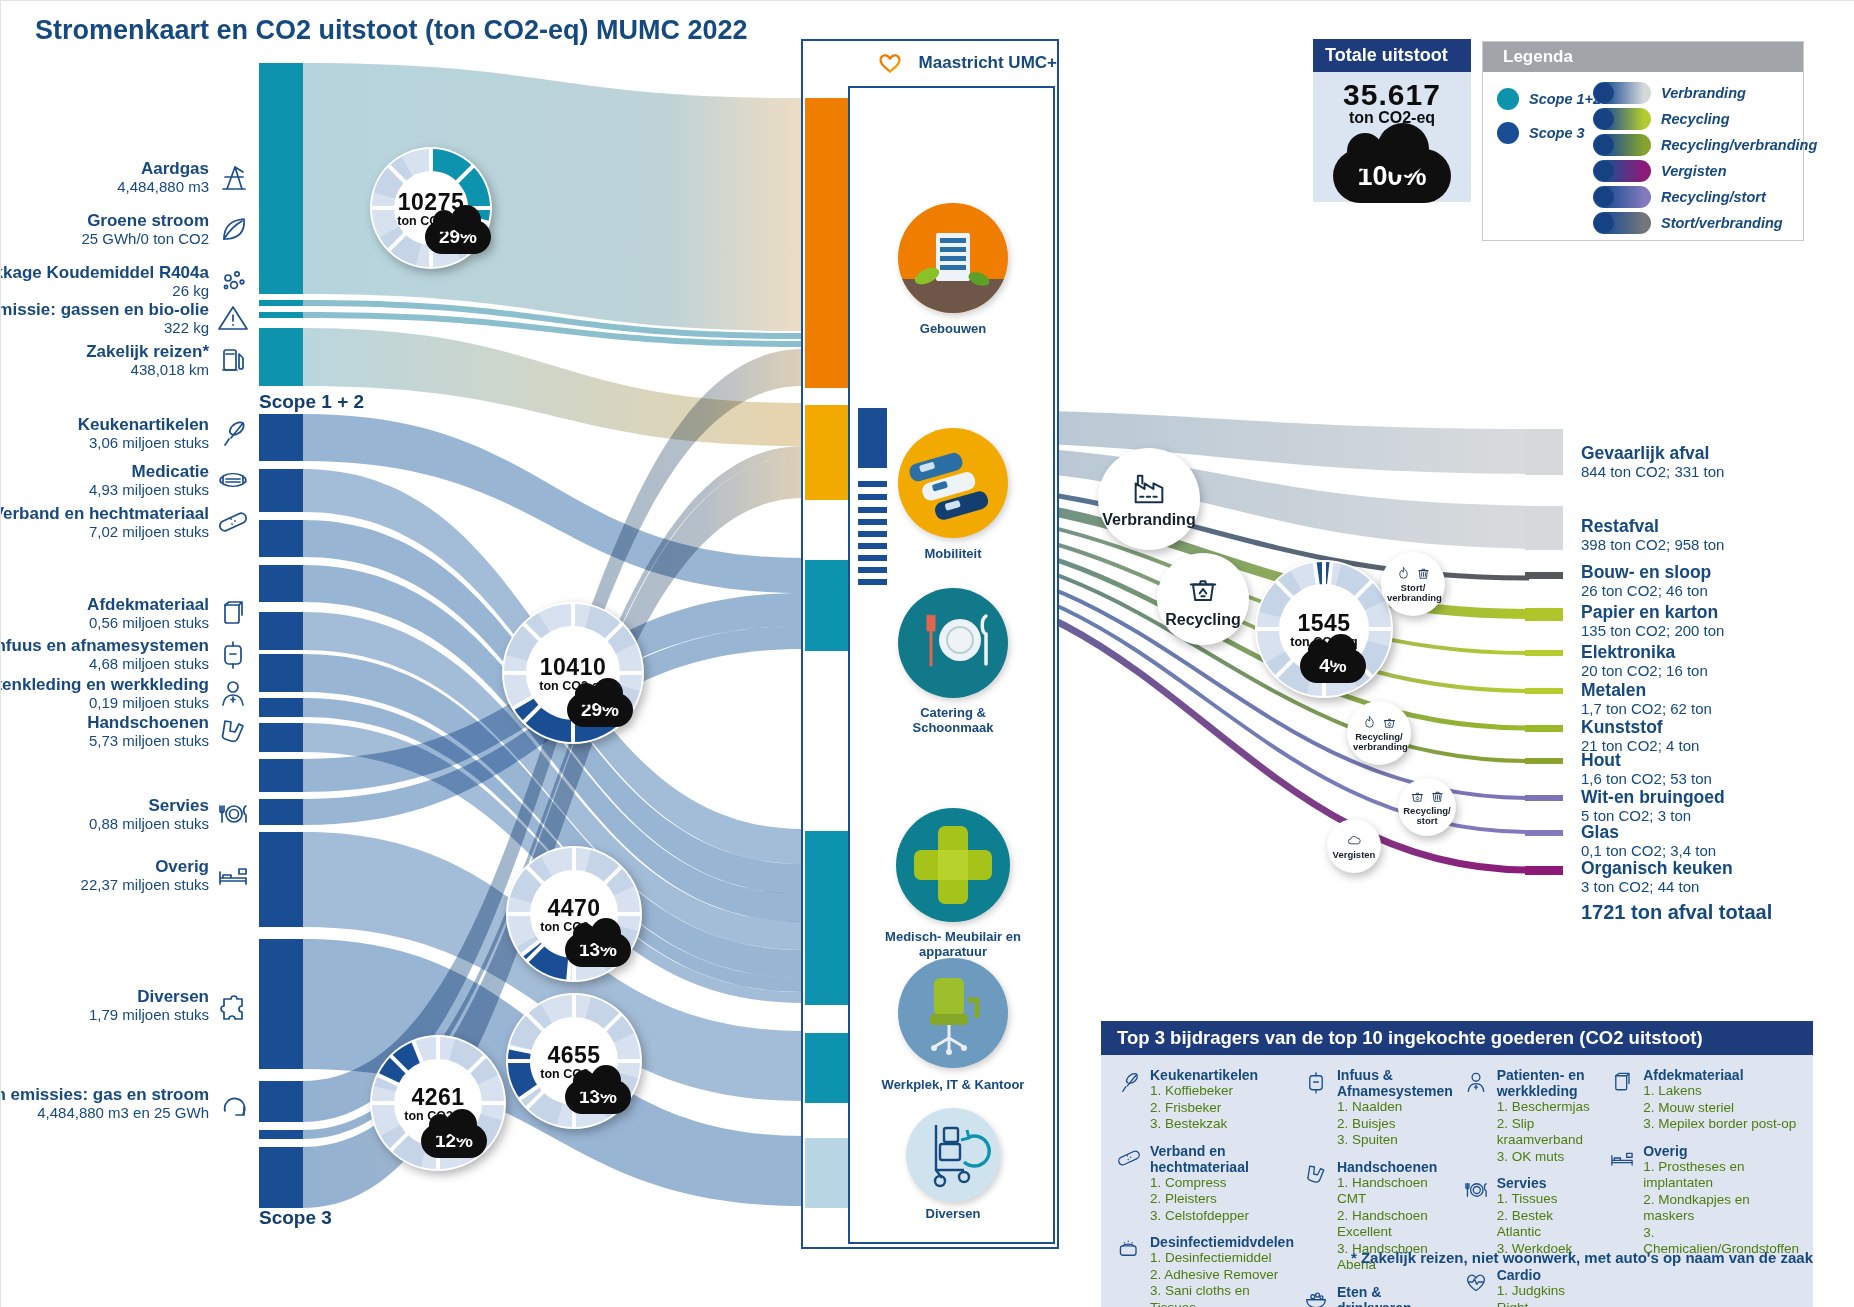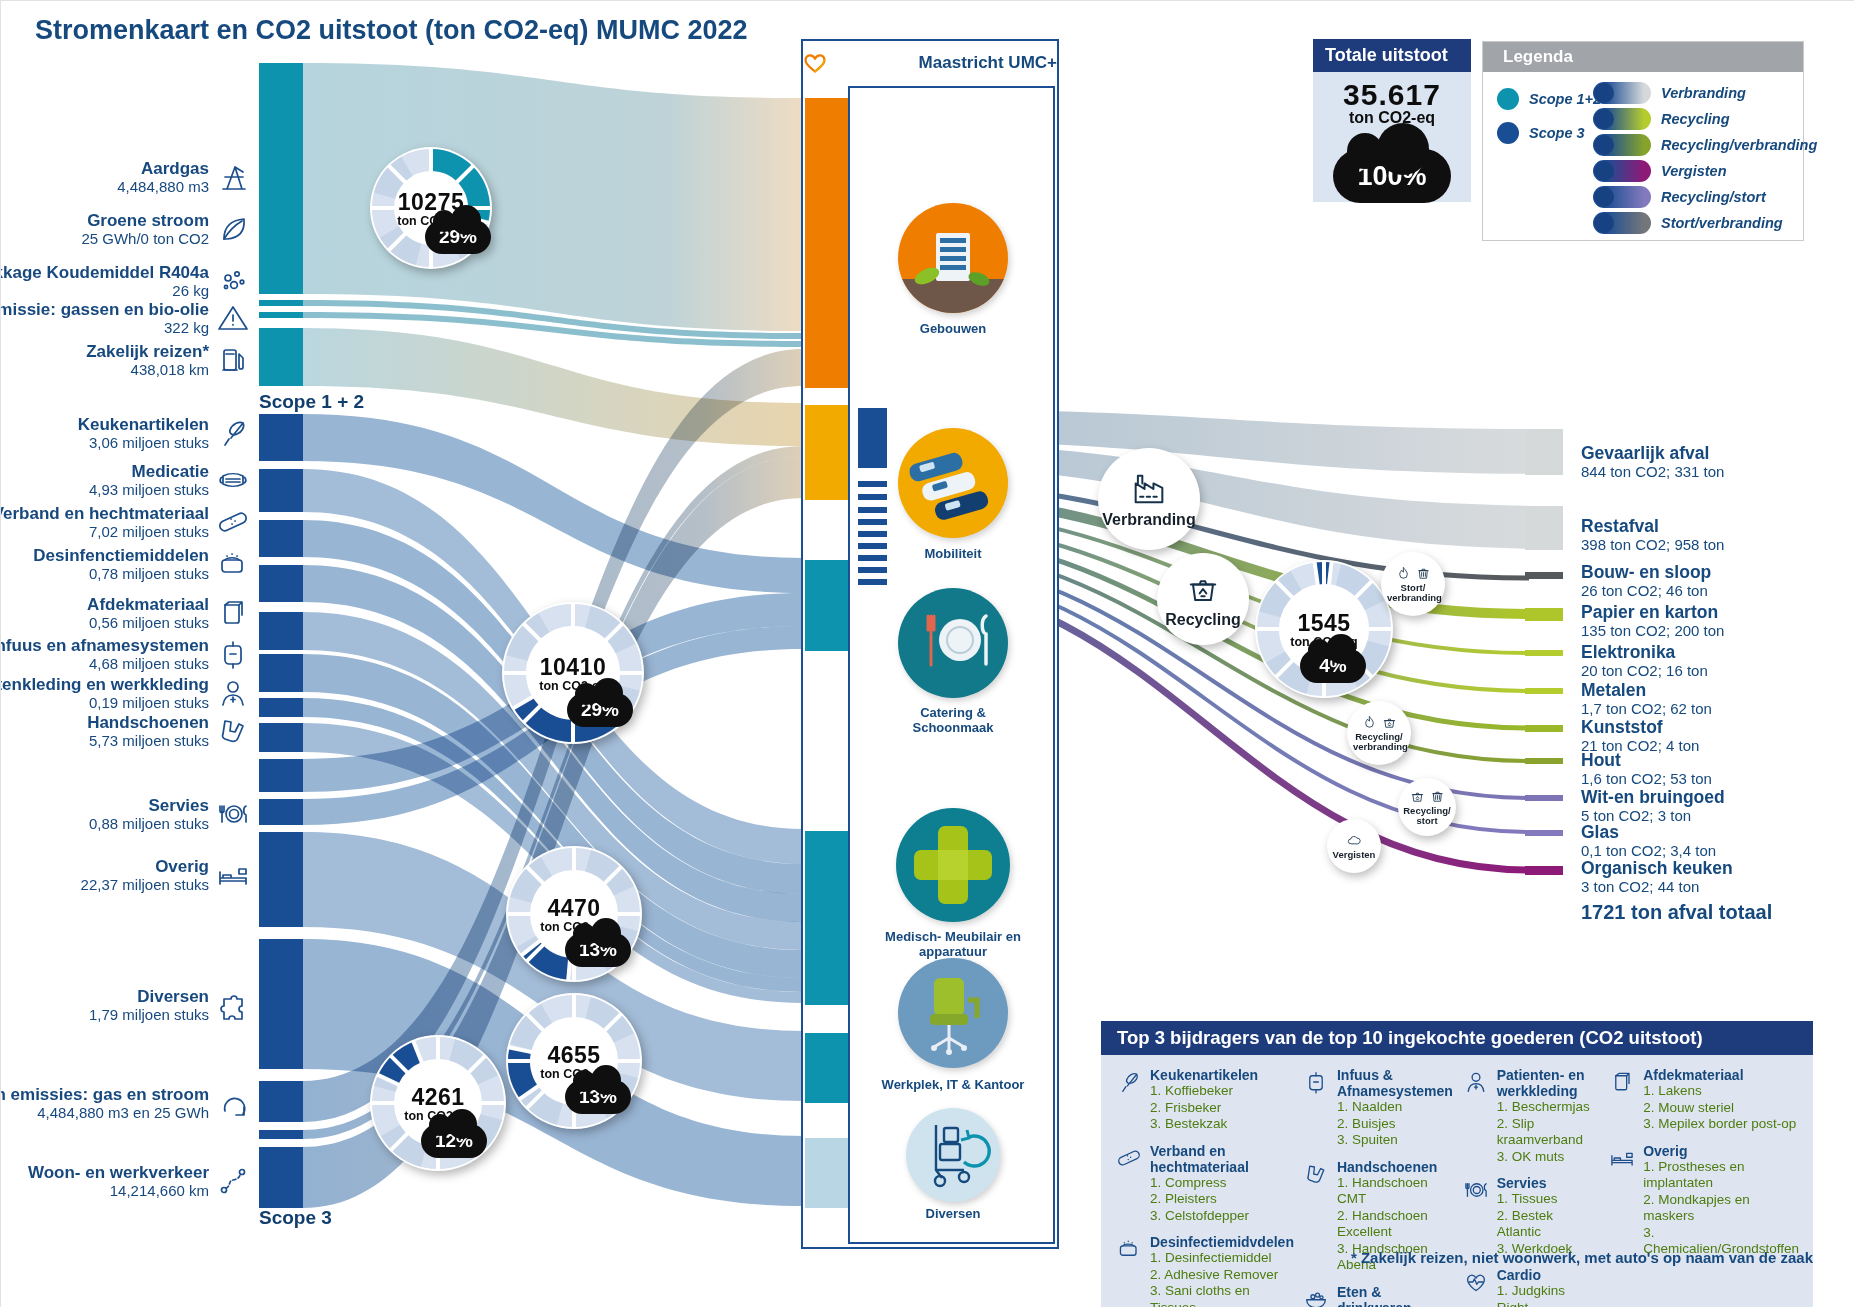--- a/index.html
+++ b/index.html
@@ -14,21 +14,21 @@
   .src-name{font-size:17px;font-weight:bold;line-height:19px}
   .src-qty{font-size:15px;line-height:18px}
   .lineicon{display:inline-block;width:36px;height:36px}
   .src .lineicon{position:absolute;right:4px;top:0}
   .lineicon svg{width:100%;height:100%;fill:none;stroke:#1c4e8c;stroke-width:1.7;stroke-linecap:round;stroke-linejoin:round}
   .scope-tag{position:absolute;left:258px;font-size:19px;font-weight:bold;color:#123e6e;z-index:3}
 
   
   .center-box{position:absolute;left:800px;top:38px;width:258px;height:1210px;background:#fff;border:2px solid #1c4e94;box-sizing:border-box;z-index:2}
   .center-inner{position:absolute;left:45px;top:45px;width:207px;height:1158px;border:2px solid #1c4e94;box-sizing:border-box;background:#fff}
-  .center-head{position:absolute;left:0;top:10px;width:100%;text-align:center;font-size:17px;font-weight:bold;color:#16497e;display:flex;align-items:center;justify-content:space-between;gap:17px}
+  .center-head{position:absolute;left:0;top:10px;width:100%;text-align:center;font-size:17px;font-weight:bold;color:#16497e;display:flex;align-items:center;justify-content:flex-end;gap:17px}
   .cnode{position:absolute;left:2px;width:43px}
   .wnode{position:absolute;left:55px;width:29px;background:#1a4e94;z-index:3}
   .cat-circle{position:absolute;z-index:2;filter:drop-shadow(2px 3px 3px rgba(0,0,0,.18))}
   .cat-circle svg{display:block}
   .cat-label{position:absolute;width:150px;text-align:center;font-size:13px;font-weight:bold;color:#16497e;line-height:15px;z-index:2}
 
   
   .donut{position:absolute;z-index:5;filter:drop-shadow(3px 4px 5px rgba(0,0,0,.28))}
   .donut svg.ring{display:block}
   .donut-center{position:absolute;left:0;top:0;right:0;bottom:0;display:flex;flex-direction:column;align-items:center;justify-content:center;color:#0d0d0d;pointer-events:none}
@@ -294,30 +294,20 @@
   <div class="src" style="top:503px">
     <div class="src-text">
         <div class="src-name">Verband en hechtmateriaal</div>
         <div class="src-qty">7,02 miljoen stuks</div>
       </div>
     <span class="lineicon"><svg viewBox="0 0 36 36">
           <rect x="4" y="13" width="28" height="10" rx="5" transform="rotate(-25 18 18)"></rect>
           <path d="M16 15l.1.1M20 17l.1.1M17 20l.1.1"></path>
         </svg></span>
   </div>
-  <div class="src" style="top:545px">
-    <div class="src-text">
-        <div class="src-name">Desinfenctiemiddelen</div>
-        <div class="src-qty">0,78 miljoen stuks</div>
-      </div>
-    <span class="lineicon"><svg viewBox="0 0 36 36">
-          <rect x="7" y="14" width="20" height="12" rx="3"></rect>
-          <path d="M10 14c2-3 12-3 14 0M12 10l.1.1M17 8l.1.1M22 10l.1.1"></path>
-        </svg></span>
-  </div>
   <div class="src" style="top:594px">
     <div class="src-text">
         <div class="src-name">Afdekmateriaal</div>
         <div class="src-qty">0,56 miljoen stuks</div>
       </div>
     <span class="lineicon"><svg viewBox="0 0 36 36">
           <path d="M10 10h14v16a2 2 0 01-2 2H12a2 2 0 01-2-2z"></path>
           <path d="M10 10l4-3h13l-3 3M27 7v13"></path>
         </svg></span>
   </div>
@@ -381,31 +371,20 @@
         </svg></span>
   </div>
   <div class="src" style="top:1084px">
     <div class="src-text">
         <div class="src-name">Upstream emissies: gas en stroom</div>
         <div class="src-qty">4,484,880 m3 en 25 GWh</div>
       </div>
     <span class="lineicon"><svg viewBox="0 0 36 36">
           <path d="M10 26a10 10 0 1118 3"></path>
           <path d="M29 22v8h-8"></path>
-        </svg></span>
-  </div>
-  <div class="src" style="top:1162px">
-    <div class="src-text">
-        <div class="src-name">Woon- en werkverkeer</div>
-        <div class="src-qty">14,214,660 km</div>
-      </div>
-    <span class="lineicon"><svg viewBox="0 0 36 36">
-          <circle cx="9" cy="27" r="2.5"></circle>
-          <circle cx="27" cy="9" r="2.5"></circle>
-          <path d="M11 25c5-2 2-7 7-8s7-3 7-6" stroke-dasharray="3 2.5"></path>
         </svg></span>
   </div>
   <div class="scope-tag" style="top:1206px">Scope 3</div>
 
   <div class="center-box">
     <div class="center-head">
       <span style="display:inline-block;width:24px;height:24px">
         <svg viewBox="0 0 28 26" style="width:100%;height:100%">
             <path d="M14 8C11 2 3 3 3 10c0 5 7 9 11 13 4-4 11-8 11-13 0-7-8-8-11-2z" fill="none" stroke="#f07d00" stroke-width="2.6" stroke-linejoin="round"></path>
             <path d="M14 23c6-3 9-8 11-13" stroke="#f2a900" stroke-width="2" fill="none" stroke-linecap="round"></path>

